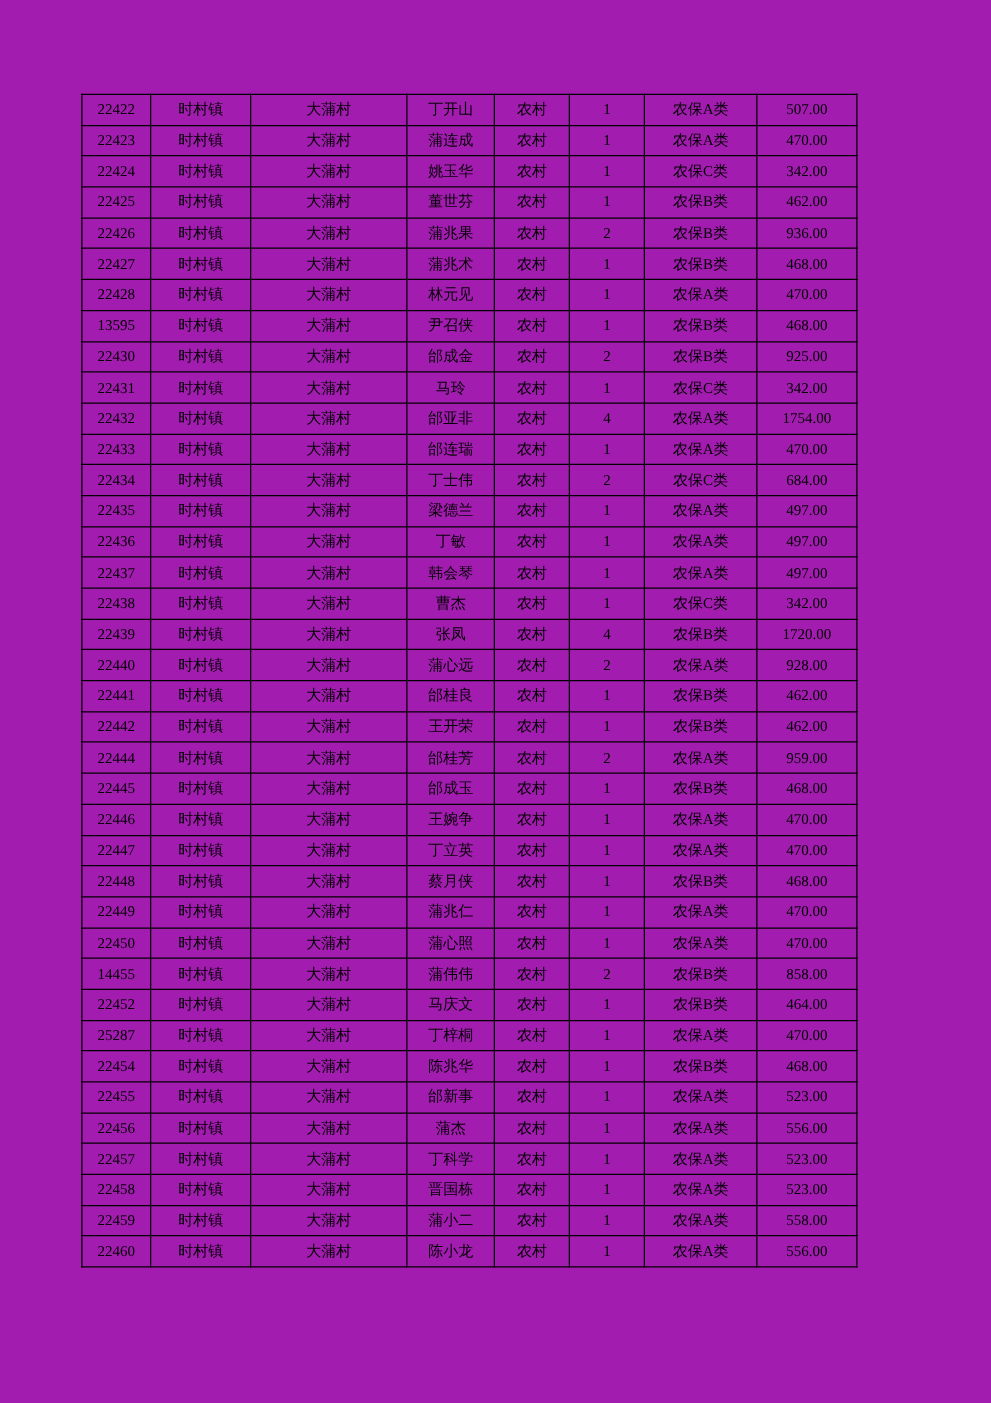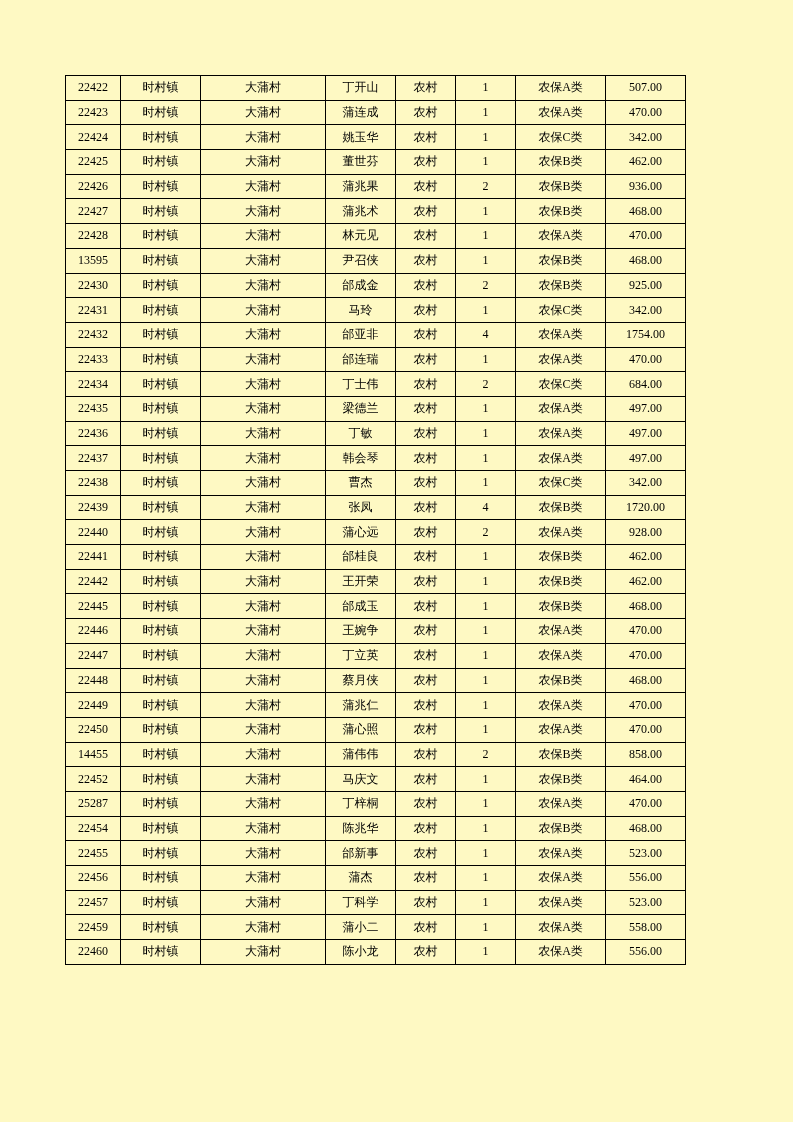--- a/index.html
+++ b/index.html
@@ -4,21 +4,21 @@
 <style>
   * { margin: 0; padding: 0; box-sizing: border-box; }
   html, body {
     background: #888;
     font-family: "Liberation Serif", "DejaVu Serif", serif;
   }
   .page {
     position: relative;
     width: 793px;
     height: 1122px;
-    background: #fef9c3;
+    background: #a21caf;
     margin: 0 auto;
     overflow: hidden;
   }
   .sheet-table {
     position: absolute;
     left: 65px;
     top: 75px;
     border-collapse: collapse;
     table-layout: fixed;
     width: 620px;
@@ -263,20 +263,30 @@
           <td>22442</td>
           <td>时村镇</td>
           <td>大蒲村</td>
           <td>王开荣</td>
           <td>农村</td>
           <td>1</td>
           <td>农保B类</td>
           <td>462.00</td>
         </tr>
         <tr>
+          <td>22444</td>
+          <td>时村镇</td>
+          <td>大蒲村</td>
+          <td>邰桂芳</td>
+          <td>农村</td>
+          <td>2</td>
+          <td>农保A类</td>
+          <td>959.00</td>
+        </tr>
+        <tr>
           <td>22445</td>
           <td>时村镇</td>
           <td>大蒲村</td>
           <td>邰成玉</td>
           <td>农村</td>
           <td>1</td>
           <td>农保B类</td>
           <td>468.00</td>
         </tr>
         <tr>
@@ -387,20 +397,30 @@
           <td>农村</td>
           <td>1</td>
           <td>农保A类</td>
           <td>556.00</td>
         </tr>
         <tr>
           <td>22457</td>
           <td>时村镇</td>
           <td>大蒲村</td>
           <td>丁科学</td>
+          <td>农村</td>
+          <td>1</td>
+          <td>农保A类</td>
+          <td>523.00</td>
+        </tr>
+        <tr>
+          <td>22458</td>
+          <td>时村镇</td>
+          <td>大蒲村</td>
+          <td>晋国栋</td>
           <td>农村</td>
           <td>1</td>
           <td>农保A类</td>
           <td>523.00</td>
         </tr>
         <tr>
           <td>22459</td>
           <td>时村镇</td>
           <td>大蒲村</td>
           <td>蒲小二</td>

